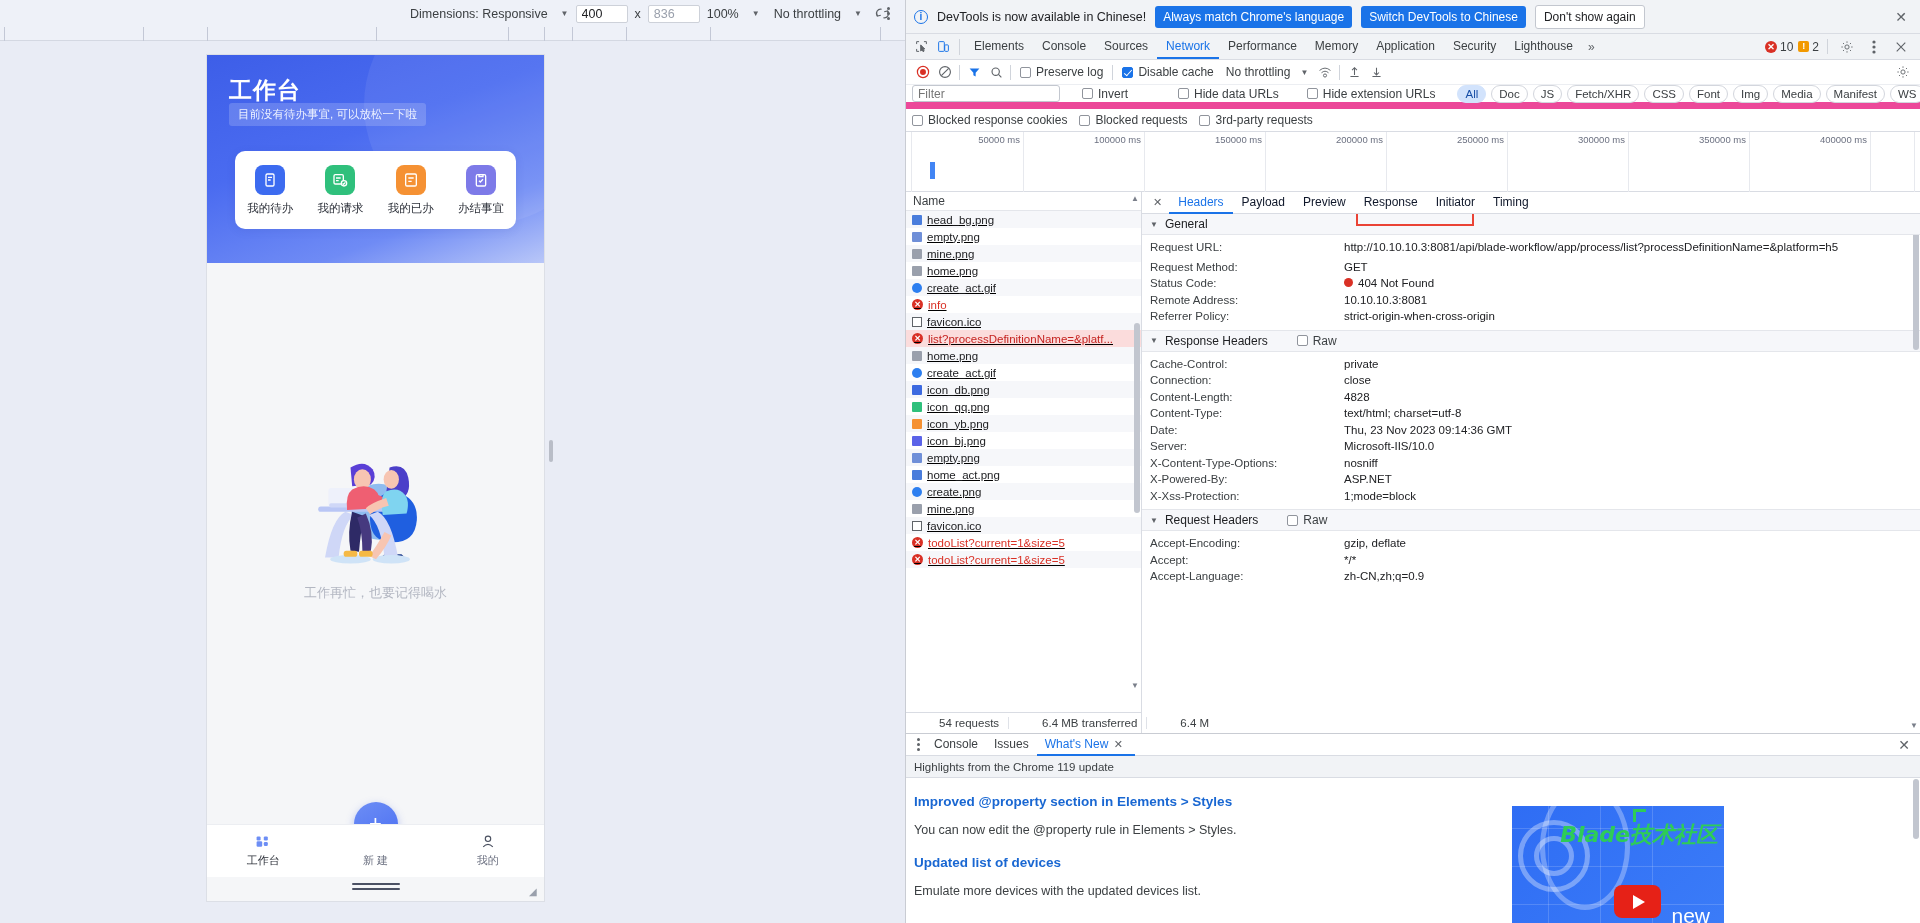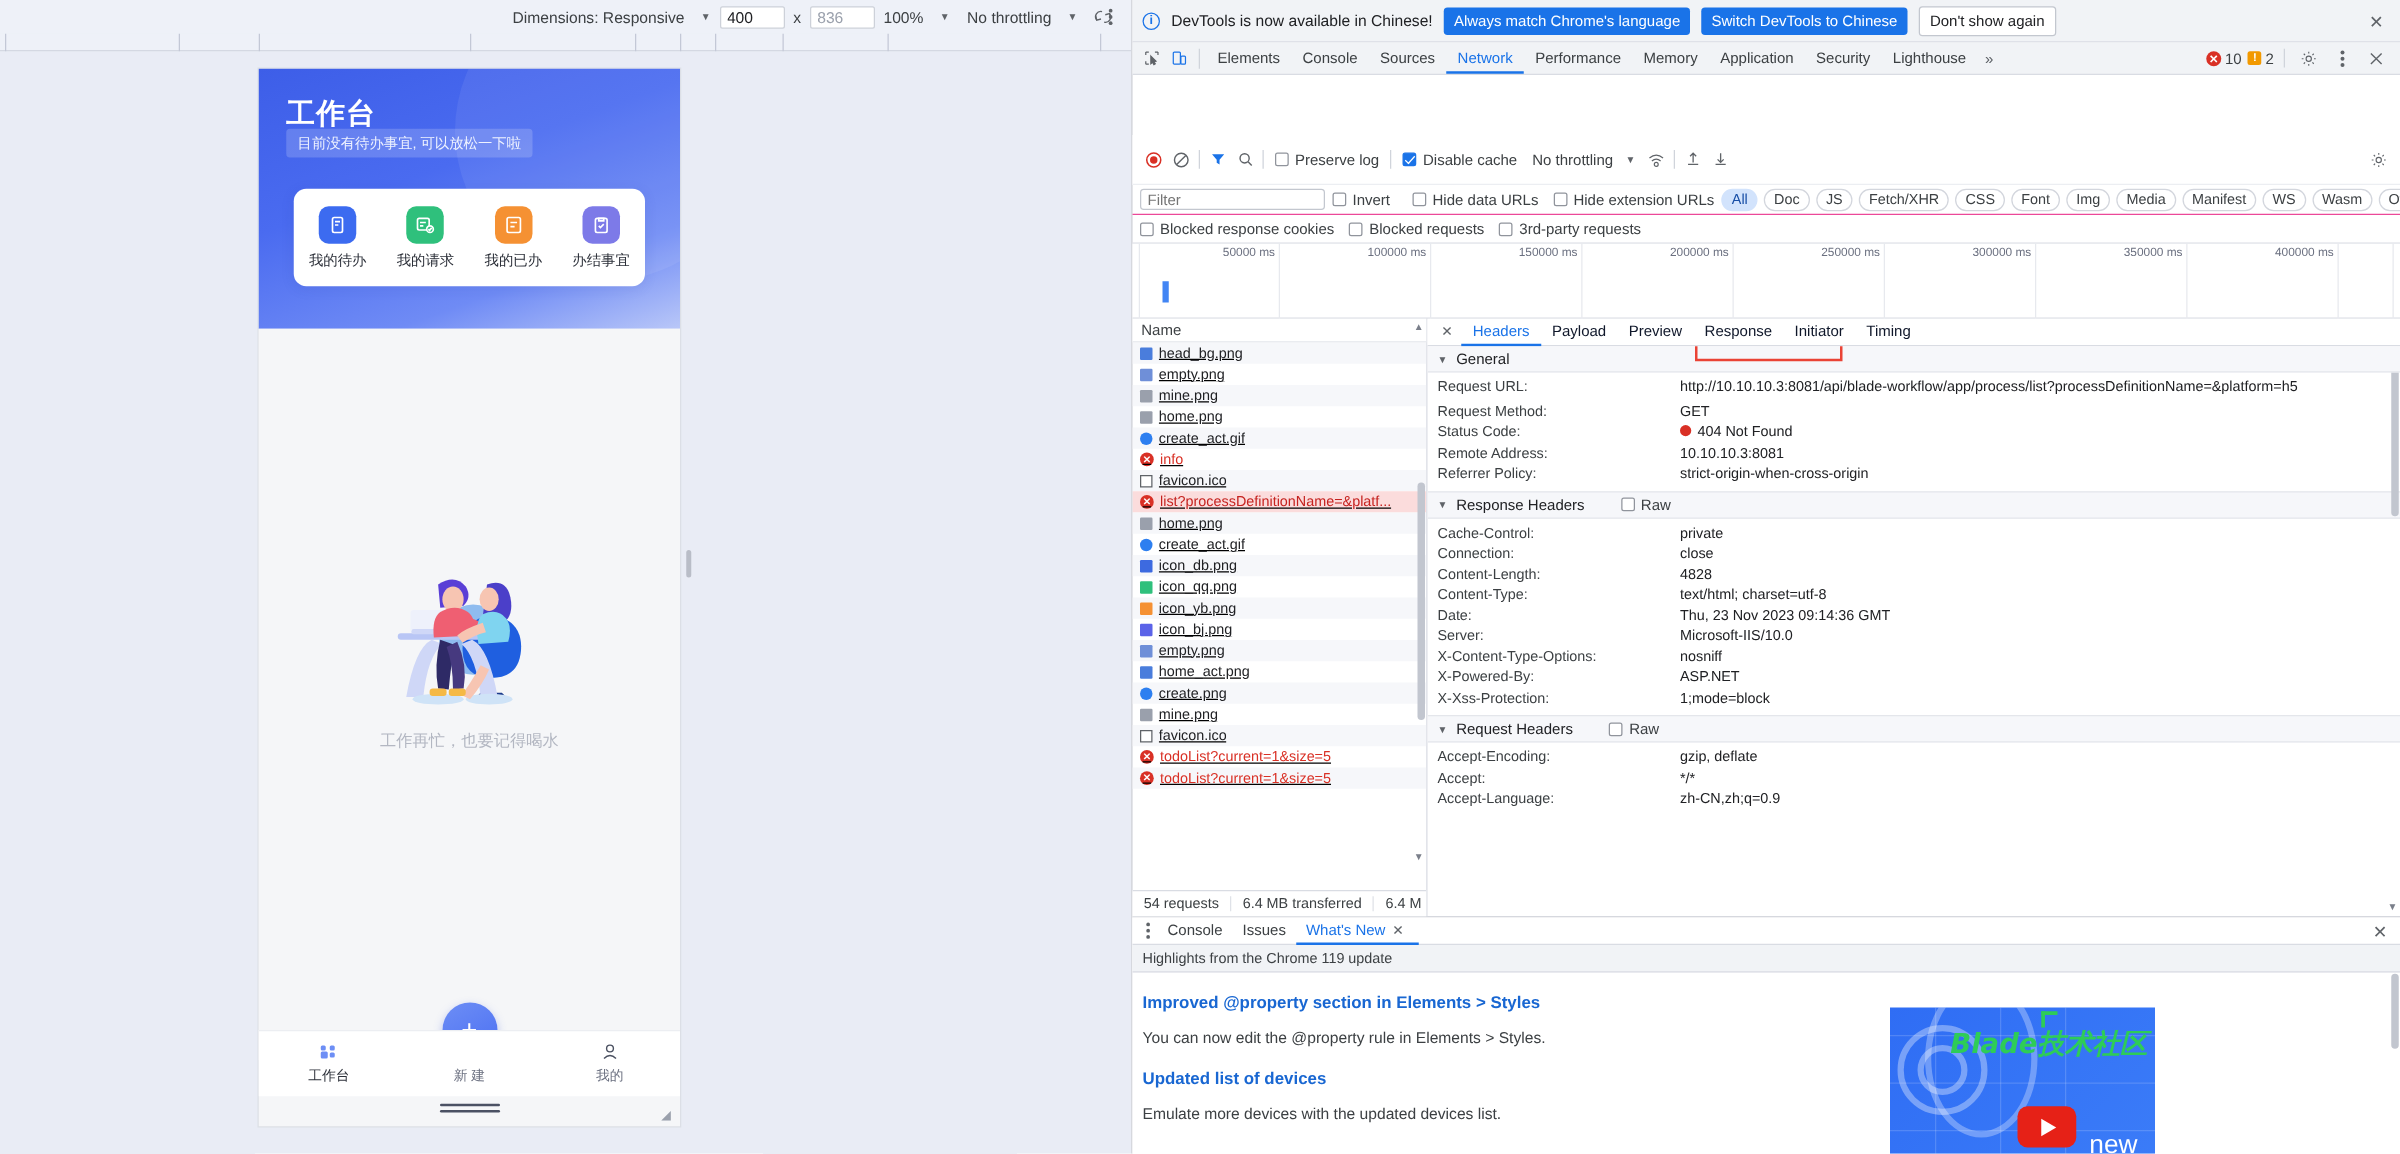--- a/index.html
+++ b/index.html
@@ -144,32 +144,32 @@
   #dt-status { margin-left:auto; display:flex; align-items:center; gap:5px; padding-right:4px; }
   .err-badge { display:flex; align-items:center; gap:3px; font-size:12px; color:#3c4043; }
   .err-dot { width:12px; height:12px; border-radius:50%; background:#d93025; color:#fff;
       font-size:9px; line-height:12px; text-align:center; font-weight:bold; }
   .warn-sq { width:11px; height:11px; border-radius:2px; background:#f29900; color:#fff;
       font-size:9px; line-height:11px; text-align:center; font-weight:bold; }
   .vsep { width:1px; height:15px; background:#d0d4db; margin:0 3px; }
 
   
   #net-bar1 {
-    height:40px; display:flex; align-items:center; gap:0; padding:0 6px;
-    border-bottom:1px solid #eceef2; flex:none; background:#fff;margin-top:48px;
+    height:25px; display:flex; align-items:center; gap:0; padding:0 6px;
+    border-bottom:1px solid #eceef2; flex:none; background:#fff;
   }
   .nb-ico { width:22px; height:22px; display:flex; align-items:center; justify-content:center; }
   .cbx { width:11px; height:11px; border:1px solid #90949c; border-radius:2px; background:#fff; flex:none; display:inline-block; }
   .cbx.on { background:#1a73e8; border-color:#1a73e8; position:relative; }
   .cbx.on::after { content:""; position:absolute; left:3px; top:0px; width:3px; height:7px;
       border:solid #fff; border-width:0 1.5px 1.5px 0; transform:rotate(42deg); }
   .cbl { display:flex; align-items:center; gap:5px; font-size:12px; color:#3c4043; white-space:nowrap; padding:0 6px; cursor:pointer; }
   #net-bar2 {
-    height:24px; display:flex; align-items:center; gap:0; padding:0 6px;
-    border-bottom:1px solid #ec4899; flex:none;
+    height:24px; display:flex; align-items:center; gap:16px; padding:0 6px;
+    border-bottom:7px solid #ec4899; flex:none;
   }
   #filter-input {
     width:148px; height:17px; border:1px solid #c3c7cf; border-radius:3px;
     font-size:12px; padding:0 5px; color:#202124; font-family:"Liberation Sans",sans-serif;
   }
   #net-bar3 {
     height:23px; display:flex; align-items:center; padding:0 6px;
     border-bottom:1px solid #d9dce3; flex:none;
   }
   #type-filters { display:flex; align-items:center; gap:5px; margin-left:auto; padding-right:2px; }
@@ -208,21 +208,21 @@
   .ico-err { width:11px; height:11px; border-radius:50%; background:#d93025; color:#fff;
       font-size:8px; line-height:11px; text-align:center; font-weight:bold; flex:none; }
   .ico-file { width:10px; height:10px; border:1px solid #5f6368; background:#fff; flex:none; }
   #req-scroll { position:absolute; right:1px; top:112px; width:6px; height:190px; background:#c2c6cf; border-radius:3px; }
   #req-arrow-up { position:absolute; right:2px; top:2px; font-size:8px; color:#7a7f8a; }
   #req-arrow-dn { position:absolute; right:2px; bottom:22px; font-size:8px; color:#7a7f8a; }
   #req-summary {
     height:21px; border-top:1px solid #d9dce3; display:flex; align-items:center;
     font-size:11.5px; color:#3c4043; flex:none; background:#fff;
   }
-  #req-summary span { padding:0 9px; border-right:1px solid #dfe2e8; white-space:nowrap; }
+  #req-summary span { padding:0 9px; border-right:1px solid #dfe2e8; white-space:nowrap;margin-left:24px; }
   #req-summary span:last-child { border-right:none; }
 
   
   #detail { flex:1 1 auto; display:flex; flex-direction:column; min-width:0; position:relative; }
   #detail-tabs {
     height:22px; display:flex; align-items:center; gap:0; padding:0 4px;
     border-bottom:1px solid #d9dce3; flex:none; background:#fff;
   }
   #det-close { font-size:11px; color:#5f6368; padding:0 7px; cursor:pointer; }
   .det-tab { font-size:12px; color:#0f172a; padding:3px 9px; border-bottom:2px solid transparent; cursor:pointer; white-space:nowrap; }

